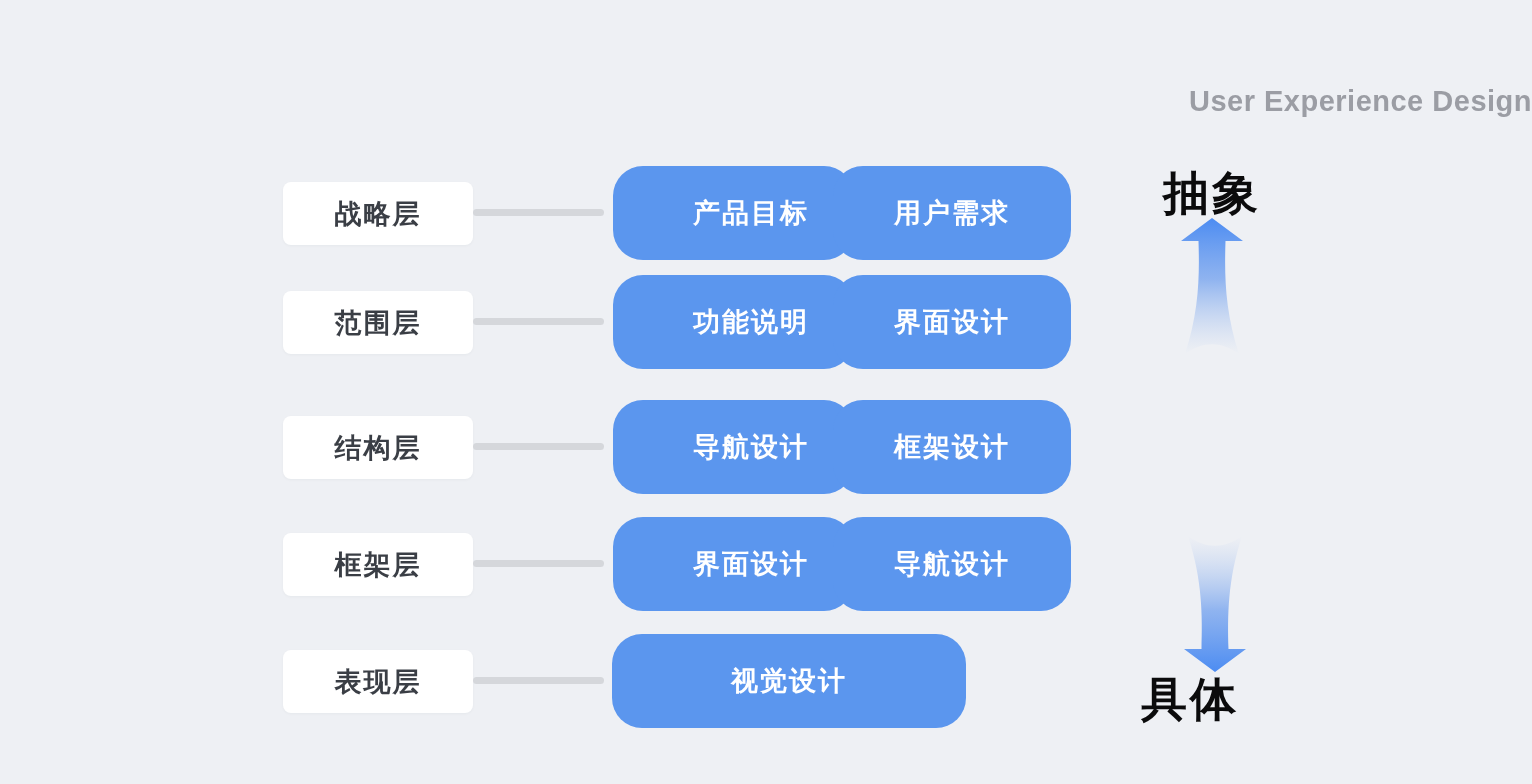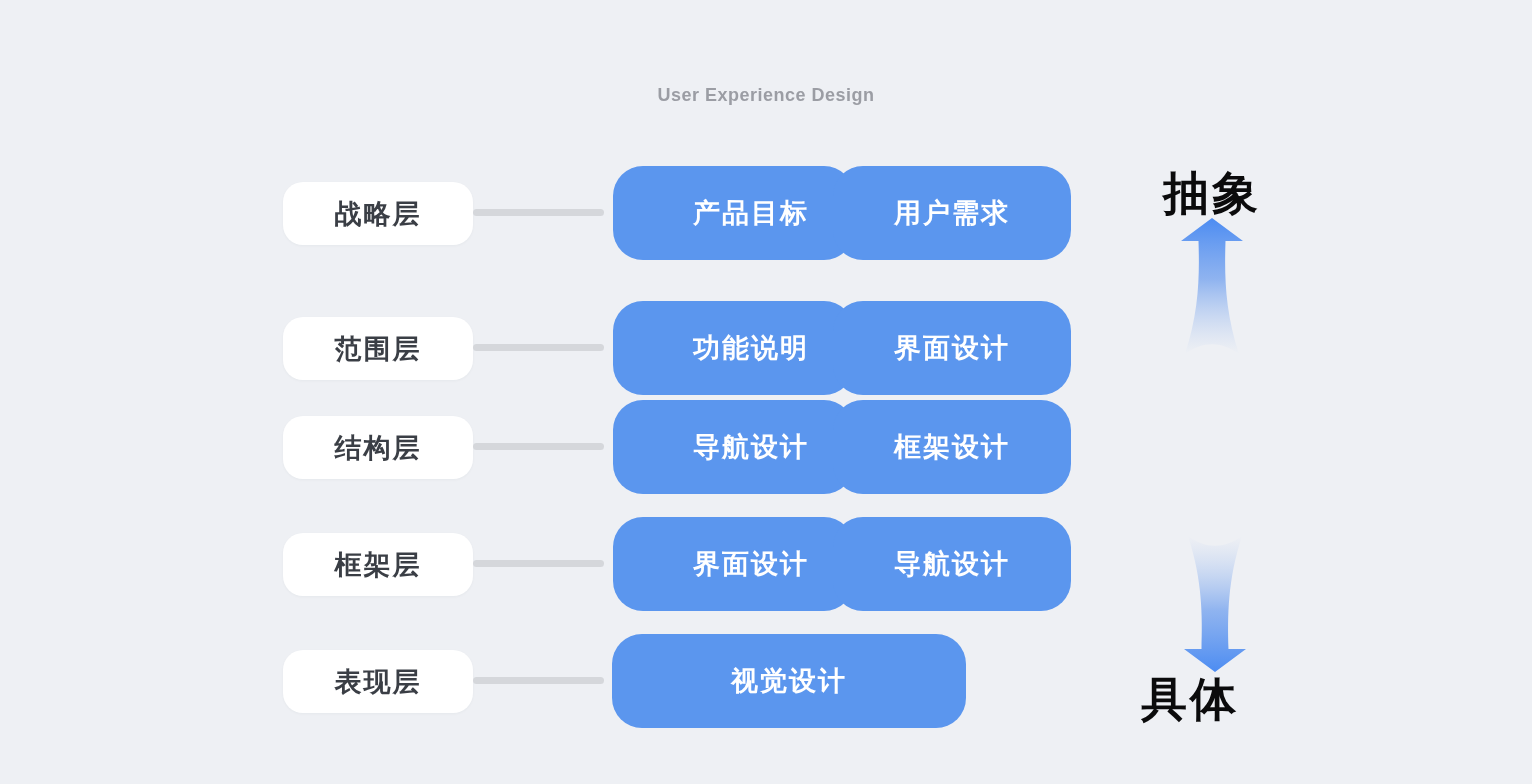--- a/index.html
+++ b/index.html
@@ -9,27 +9,27 @@
     font-family:"Liberation Sans", sans-serif;
     overflow:hidden;
   }
   .title {
     position:absolute; top:32px; left:0; width:100%;
     text-align:center; font-size:47px; font-weight:bold;
     color:var(--title-black,#0b0b0c); letter-spacing:1px; line-height:1.05;
   }
   .subtitle {
     position:absolute; top:85px; left:0; width:100%;
-    text-align:center; font-size:18px; font-weight:bold;
+    text-align:right; font-size:29px; font-weight:bold;
     color:var(--subtitle-gray,#9b9da4); letter-spacing:0.5px;
   }
   .row { position:absolute; left:283px; width:770px; height:94px; }
   .label-box {
     position:absolute; left:0; top:16px; width:190px; height:63px;
-    background:var(--box-white,#fff); border-radius:20px;
+    background:var(--box-white,#fff); border-radius:8px;
     display:flex; align-items:center; justify-content:center;
     font-size:27px; font-weight:bold; color:var(--text-dark,#3a3e45);
     letter-spacing:2px; box-shadow:0 1px 3px rgba(30,40,60,0.04);
   }
   .connector {
     position:absolute; left:190px; top:43px; width:131px; height:7px;
     background:var(--connector,#d5d7db); border-radius:3.5px;
   }
   .pill {
     position:absolute; top:0; height:94px;
@@ -59,21 +59,21 @@
 
   <div class="subtitle">User Experience Design</div>
 
   <div class="row" style="top:166px">
     <div class="label-box">战略层</div>
     <div class="connector"></div>
     <div class="pill pill-a">产品目标</div>
     <div class="pill pill-b">用户需求</div>
   </div>
 
-  <div class="row" style="top:301px">
+  <div class="row" style="top:275px">
     <div class="label-box">范围层</div>
     <div class="connector"></div>
     <div class="pill pill-a">功能说明</div>
     <div class="pill pill-b">界面设计</div>
   </div>
 
   <div class="row" style="top:400px">
     <div class="label-box">结构层</div>
     <div class="connector"></div>
     <div class="pill pill-a">导航设计</div>

